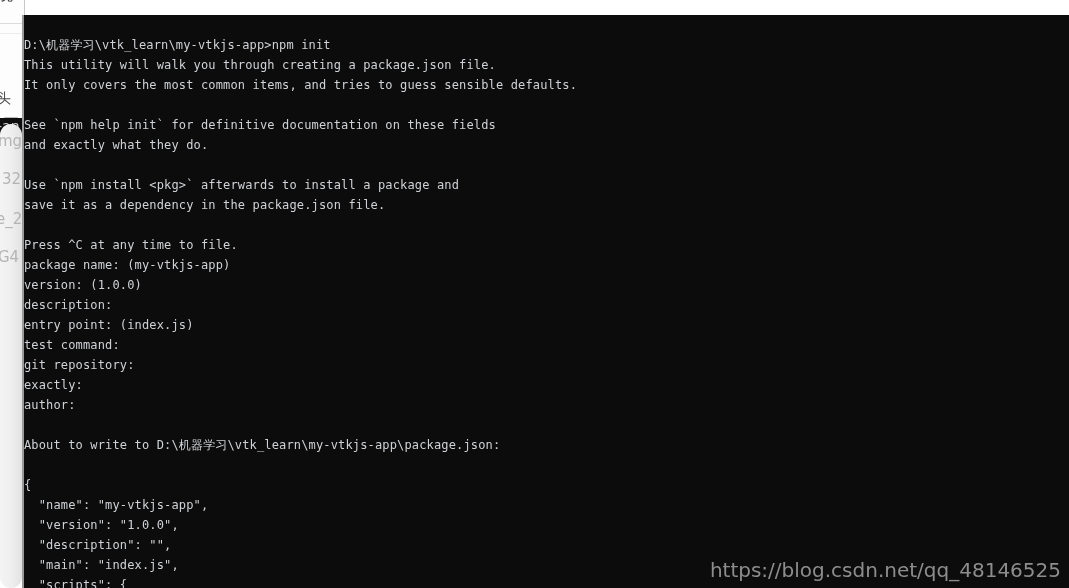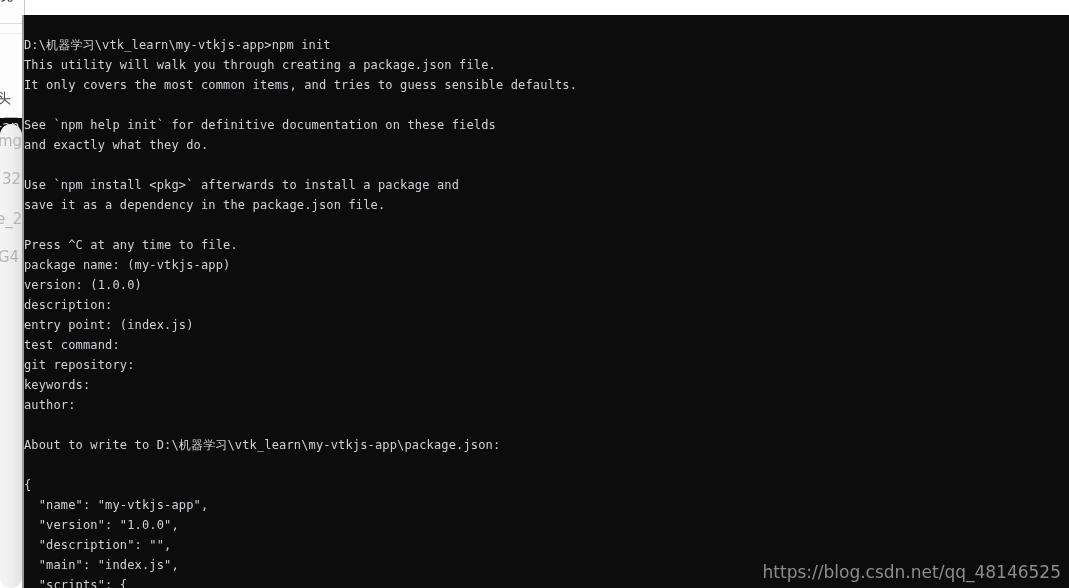--- a/index.html
+++ b/index.html
@@ -159,21 +159,21 @@
     white-space: pre;
     letter-spacing: 0.15px;
   }
 
   
   #watermark {
     position: absolute;
     right: 8px;
     bottom: 6px;
     font-family: "DejaVu Sans", sans-serif;
-    font-size: 17px;
+    font-size: 20px;
     color: #8d8d8d;
     white-space: nowrap;
   }
 </style>
 </head>
 <body>
 
 <div id="screen">
 
   <div id="bg-window">
@@ -218,21 +218,21 @@
       <div class="term-line" style="top:160px;">Use `npm install &lt;pkg&gt;` afterwards to install a package and</div>
       <div class="term-line" style="top:180px;">save it as a dependency in the package.json file.</div>
       <div class="term-line" style="top:200px;"></div>
       <div class="term-line" style="top:220px;">Press ^C at any time to file.</div>
       <div class="term-line" style="top:240px;">package name: (my-vtkjs-app)</div>
       <div class="term-line" style="top:260px;">version: (1.0.0)</div>
       <div class="term-line" style="top:280px;">description:</div>
       <div class="term-line" style="top:300px;">entry point: (index.js)</div>
       <div class="term-line" style="top:320px;">test command:</div>
       <div class="term-line" style="top:340px;">git repository:</div>
-      <div class="term-line" style="top:360px;">keywords:</div>
+      <div class="term-line" style="top:360px;">exactly:</div>
       <div class="term-line" style="top:380px;">author:</div>
       <div class="term-line" style="top:420px;">About to write to D:\机器学习\vtk_learn\my-vtkjs-app\package.json:</div>
       <div class="term-line" style="top:440px;"></div>
       <div class="term-line" style="top:460px;">{</div>
       <div class="term-line" style="top:480px;">  "name": "my-vtkjs-app",</div>
       <div class="term-line" style="top:500px;">  "version": "1.0.0",</div>
       <div class="term-line" style="top:520px;">  "description": "",</div>
       <div class="term-line" style="top:540px;">  "main": "index.js",</div>
       <div class="term-line" style="top:560px;">  "scripts": {</div>
     </div>

